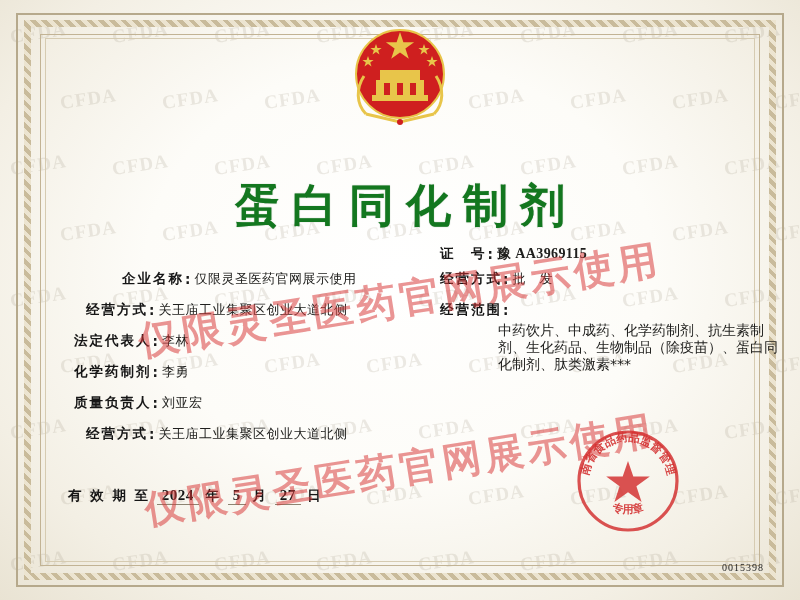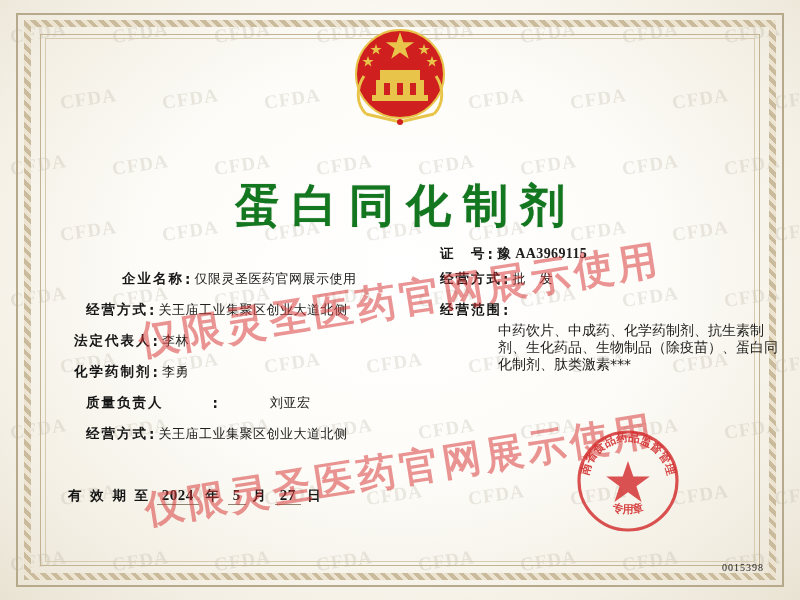--- a/index.html
+++ b/index.html
@@ -403,21 +403,21 @@
         <span class="colon">:</span>
         <span class="val">李林</span>
       </div>
 
       <div class="row" style="left:74px; top:118px;">
         <span class="lbl">化学药制剂</span>
         <span class="colon">:</span>
         <span class="val">李勇</span>
       </div>
 
-      <div class="row" style="left:86px; top:149px;gap:48px;">
+      <div class="row" style="left:74px; top:149px;">
         <span class="lbl">质量负责人</span>
         <span class="colon">:</span>
         <span class="val">刘亚宏</span>
       </div>
 
       <div class="row" style="left:86px; top:180px;">
         <span class="lbl">经营方式</span>
         <span class="colon">:</span>
         <span class="val">关王庙工业集聚区创业大道北侧</span>
       </div>

